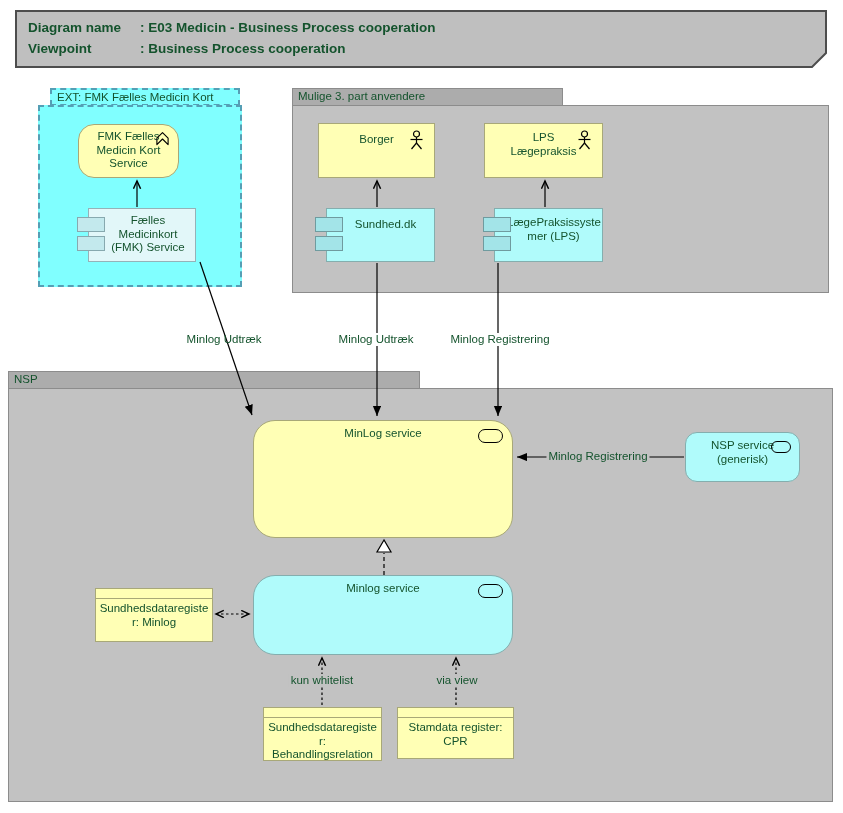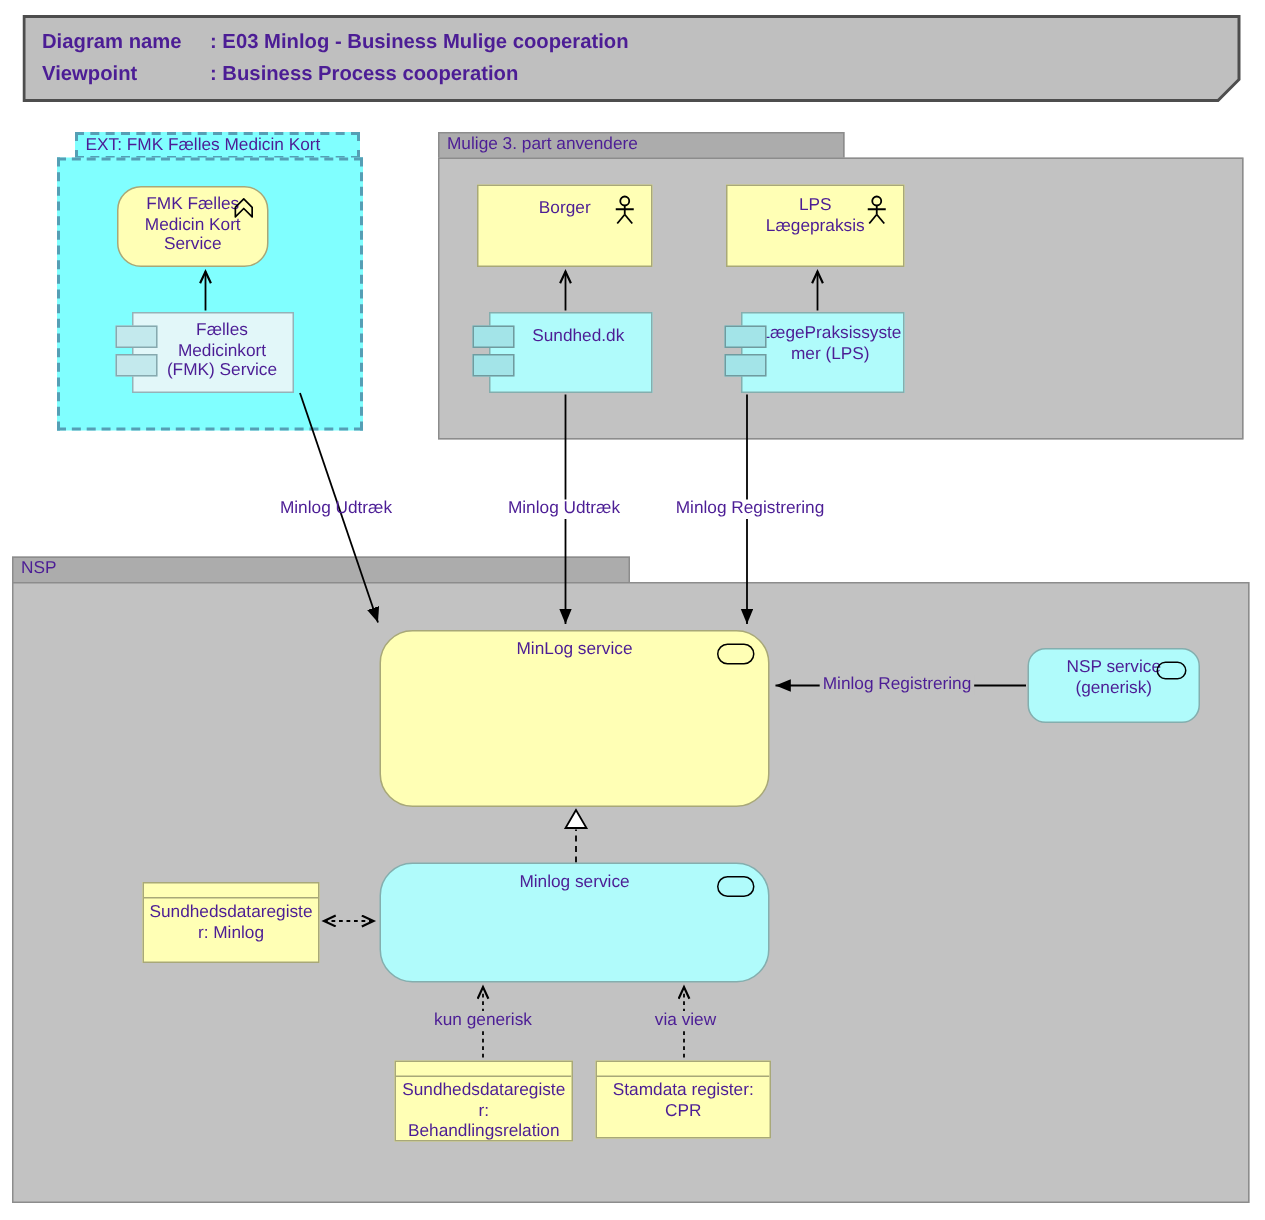--- a/index.html
+++ b/index.html
@@ -1,17 +1,17 @@
 <!DOCTYPE html>
 <html><head>
 <meta charset="utf-8">
 <style>
   html,body{margin:0;padding:0;background:#fff;}
   .canvas{position:relative;width:843px;height:813px;background:#ffffff;
-          font-family:"Liberation Sans",sans-serif;color:#4c1d95;overflow:hidden;}
+          font-family:"Liberation Sans",sans-serif;color:#14532d;overflow:hidden;}
   .abs{position:absolute;box-sizing:border-box;}
 
   
   .title-block{left:15px;top:10px;width:813px;height:58px;}
   .title-bg{position:absolute;left:0;top:0;}
   .title-text{position:absolute;left:13px;top:7px;font-size:13.5px;font-weight:bold;line-height:21px;}
   .t-row{display:flex;}
   .t-label{width:112px;}
 
   
@@ -71,21 +71,21 @@
 
 <div class="canvas">
 
   <div class="abs title-block">
     <svg class="title-bg" width="813" height="58">
       <polygon points="1,1 811,1 811,43 797,57 1,57" fill="#BFBFBF" stroke="#4D4D4D" stroke-width="2"></polygon>
     </svg>
     <div class="title-text">
       <div class="t-row">
         <span class="t-label">Diagram name</span>
-        <span>: E03 Minlog - Business Mulige cooperation</span>
+        <span>: E03 Medicin - Business Process cooperation</span>
       </div>
       <div class="t-row">
         <span class="t-label">Viewpoint</span>
         <span>: Business Process cooperation</span>
       </div>
     </div>
   </div>
 
   <div class="abs group-tab ext-tab">EXT: FMK Fælles Medicin Kort</div>
   <div class="abs ext-body"></div>
@@ -204,16 +204,16 @@
   <div class="abs node yellow n-stamdata">
     <div class="band"></div>
     <span class="lbl data-lbl">Stamdata register:
 CPR</span>
   </div>
 
   <div class="abs elabel" style="left:224px;top:333px">Minlog Udtræk</div>
   <div class="abs elabel bg-white" style="left:376px;top:333px">Minlog Udtræk</div>
   <div class="abs elabel bg-white" style="left:500px;top:333px">Minlog Registrering</div>
   <div class="abs elabel bg-gray" style="left:598px;top:450px">Minlog Registrering</div>
-  <div class="abs elabel bg-gray" style="left:322px;top:674px">kun generisk</div>
+  <div class="abs elabel bg-gray" style="left:322px;top:674px">kun whitelist</div>
   <div class="abs elabel bg-gray" style="left:457px;top:674px">via view</div>
 
 </div>
 
 </body></html>

